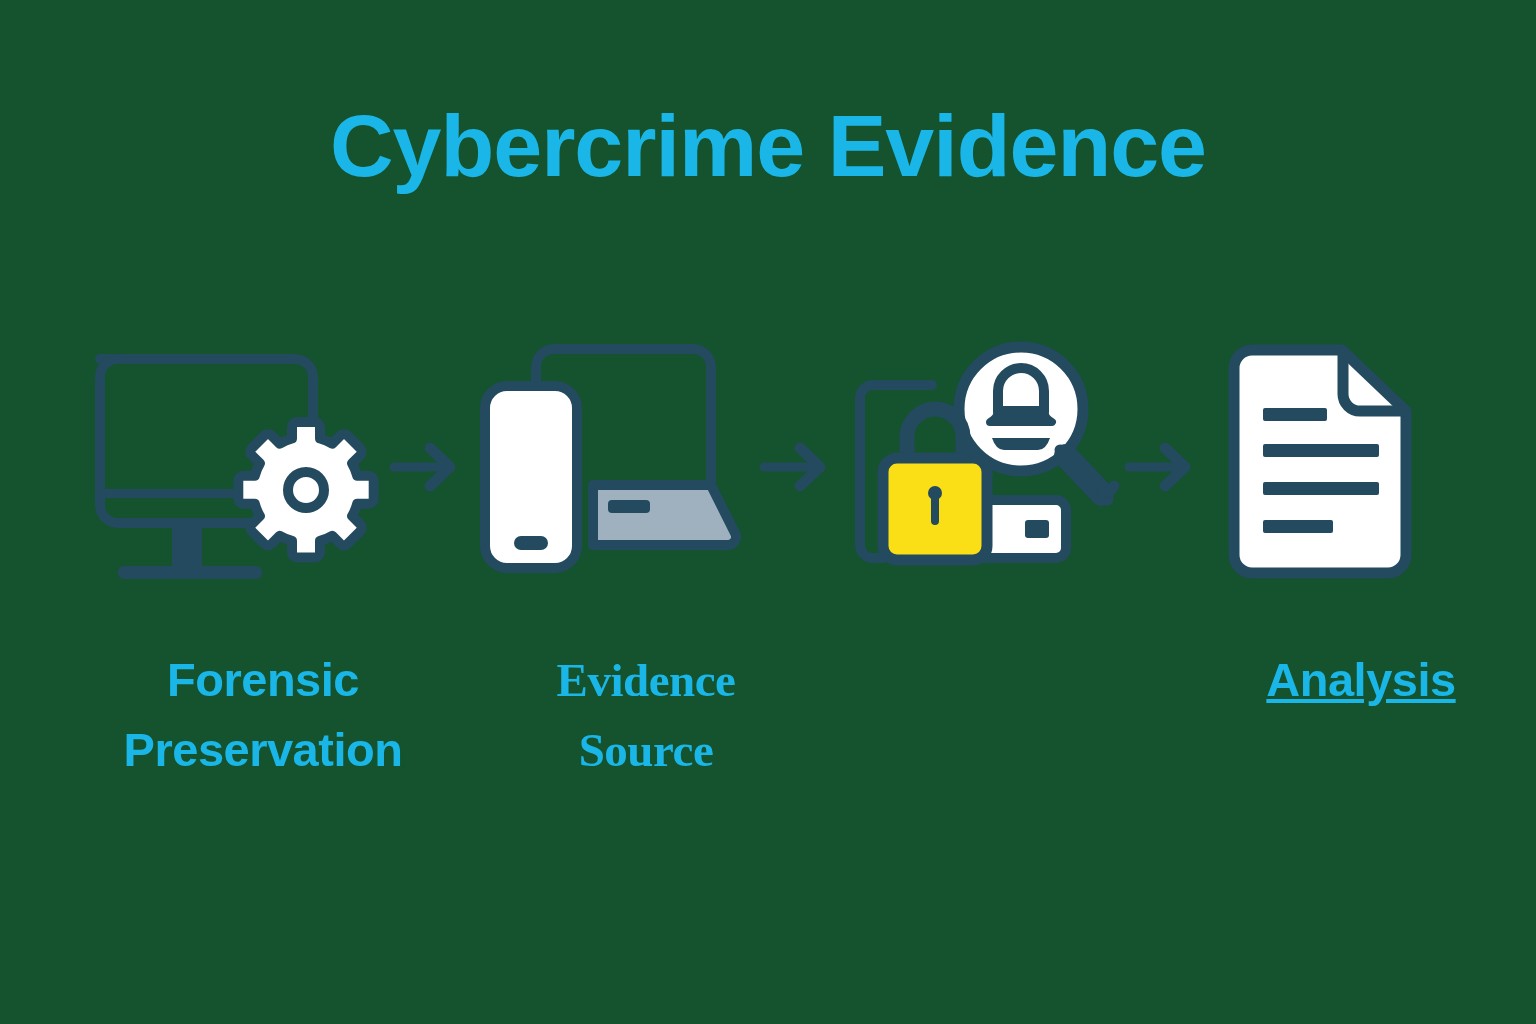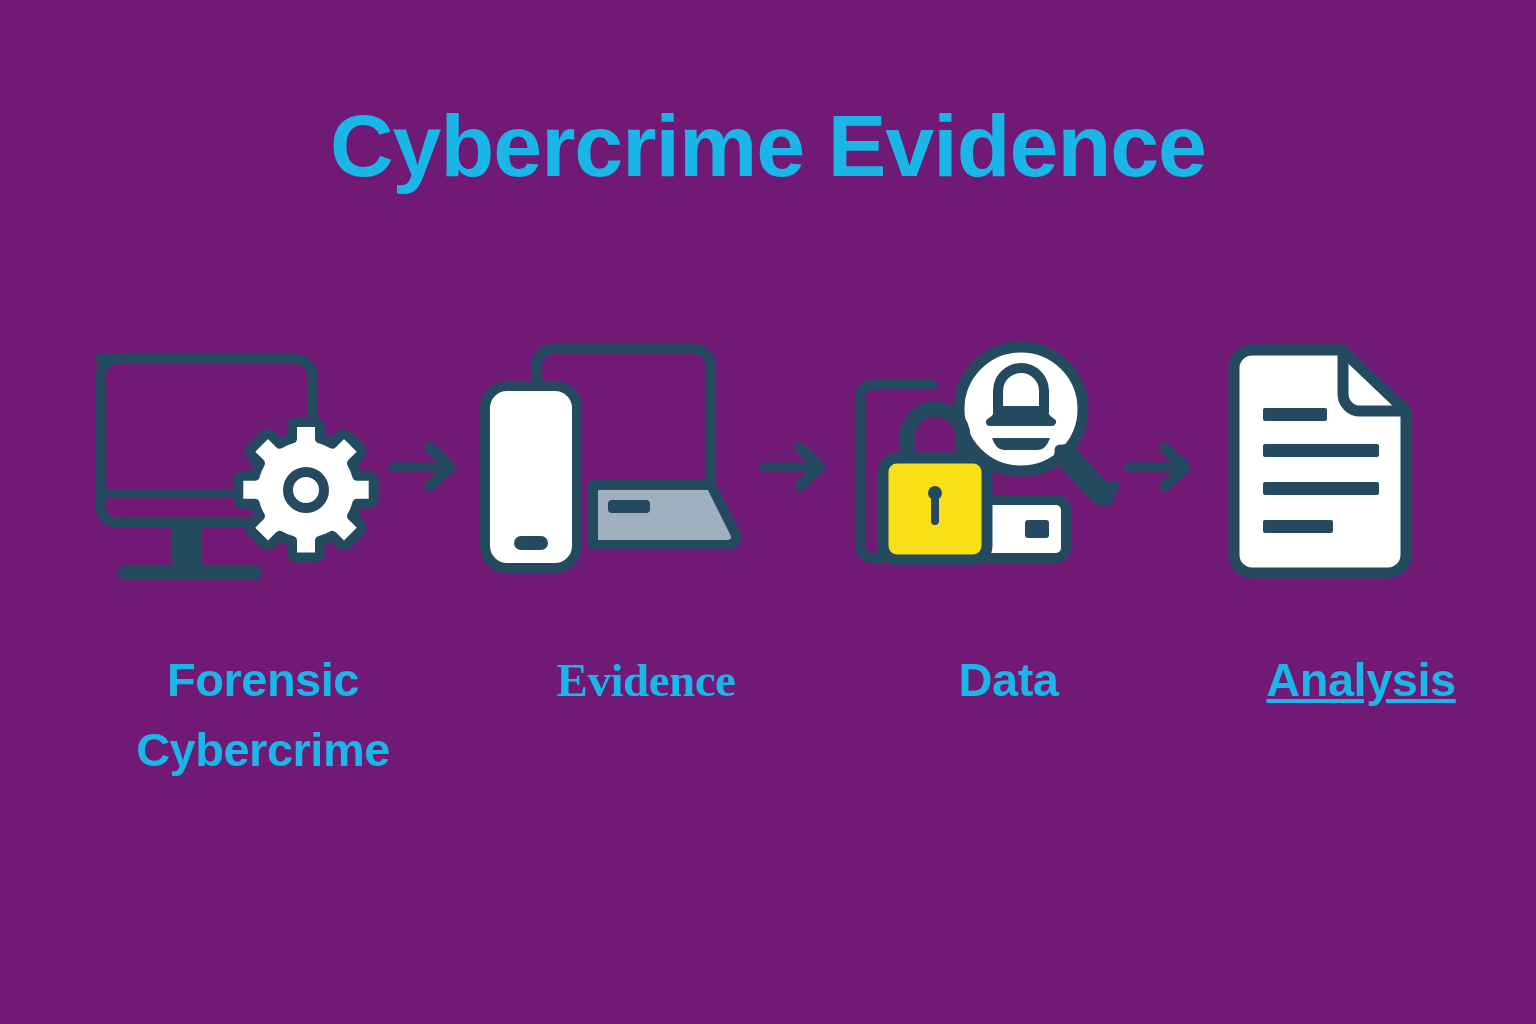--- a/index.html
+++ b/index.html
@@ -12,21 +12,21 @@
     width: 1536px;
     height: 1024px;
     font-family: "Liberation Sans", sans-serif;
     overflow: hidden;
     position: relative;
   }
   .page {
     position: relative;
     width: 1536px;
     height: 1024px;
-    background: #701a75;
+    background: #14532d;
   }
 
   
   .title {
     position: absolute;
     top: 96px;
     left: 0;
     width: 1536px;
     text-align: center;
     font-size: 88px;
@@ -210,29 +210,29 @@
         </svg>
       </div>
     </div>
 
   </div>
 
   <div class="labels">
 
     <div class="label" style="left:42px; width:380px;">
       <span class="ln">Forensic</span>
-      <span class="ln">Cybercrime</span>
+      <span class="ln">Preservation</span>
     </div>
 
     <div class="label" style="left:440px; width:350px;font-family:Liberation Serif, serif;">
       <span class="ln">Evidence</span>
+      <span class="ln">Source</span>
     </div>
 
     <div class="label" style="left:790px; width:375px;">
-      <span class="ln">Data</span>
     </div>
 
     <div class="label" style="left:1180px; width:300px;text-decoration:underline;">
       <span class="ln">Analysis</span>
     </div>
 
   </div>
 
 </div>
 

